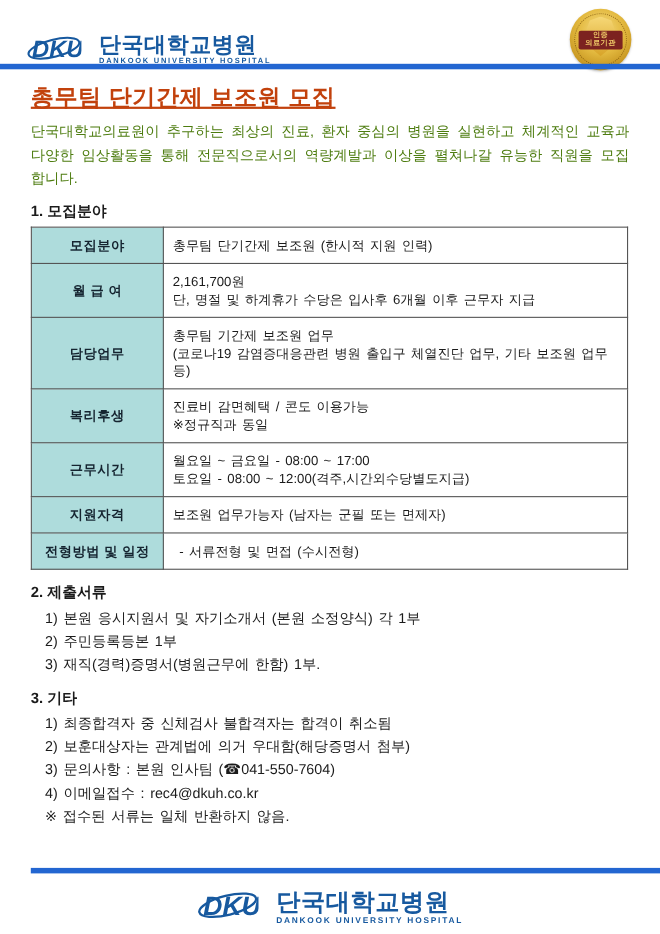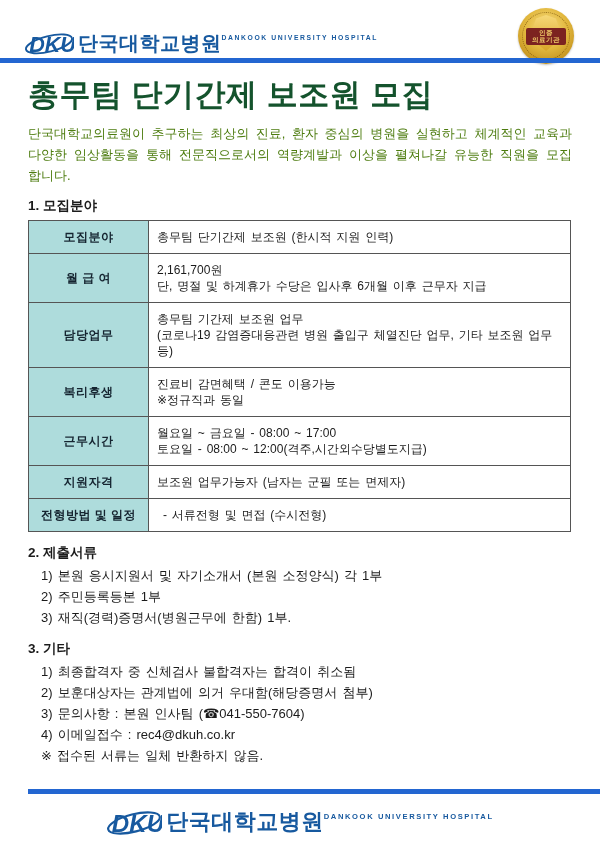--- a/index.html
+++ b/index.html
@@ -6,43 +6,43 @@
   html,body { width:600px; height:849px; }
   body {
     position:relative;
     background:#ffffff;
     font-family:"Liberation Sans","DejaVu Sans",sans-serif;
     color:#1b1b1b;
     overflow:hidden;
   }
   
   .header { position:relative; height:63px; }
-  .brandmark { display:flex; align-items:center; gap:4px; }
+  .brandmark { display:flex; align-items:flex-end; gap:16px; }
   .header .brandmark { position:absolute; left:24px; top:26px; }
   .dku-mark { display:block; }
-  .brand-text { display:flex; line-height:1; }
+  .brand-text { display:flex; flex-direction:column; line-height:1; }
   .brand-ko { font-weight:800; color:#17599f; font-size:20px; letter-spacing:.5px; }
   .brand-en { font-weight:700; color:#17599f; font-size:6.8px; letter-spacing:1.6px; margin-top:2px; }
   .rule { height:5px; background:#2366d1; }
   .header .rule { position:absolute; left:0; right:0; bottom:0; }
   
   .seal { position:absolute; right:26px; top:8px; width:56px; height:56px; border-radius:50%;
     background:radial-gradient(circle at 50% 35%, #f6dc82 0%, #e3b93f 45%, #c2901c 80%, #a8790f 100%);
     box-shadow:0 1px 2px rgba(0,0,0,.25); }
   .seal::before { content:""; position:absolute; inset:4px; border-radius:50%;
     border:1px dotted rgba(110,70,0,.65); }
   .seal-shield { position:absolute; left:50%; top:7px; transform:translateX(-50%);
     width:26px; height:36px; background:linear-gradient(#f6d877,#d8a428);
     clip-path:polygon(50% 0,88% 10%,100% 35%,92% 75%,50% 100%,8% 75%,0 35%,12% 10%); }
   .seal-band { position:absolute; left:8px; right:8px; top:20px; background:#7c2320;
     border-radius:2px; color:#f3cf6a; font-size:6.5px; line-height:7px; text-align:center;
     padding:1px 0 2px; font-weight:700; letter-spacing:.5px; }
   
   .main { padding:8px 28px 0 28px; }
-  .doc-title { font-size:31px; font-weight:800; color:#14532d; letter-spacing:.5px; margin-top:3px; }
+  .doc-title { font-size:21px; font-weight:800; color:#c2410c; letter-spacing:.5px; margin-top:3px;text-decoration:underline; }
   .intro { margin-top:7px; font-size:13px; line-height:1.62; text-align:justify;
     word-spacing:2px; color:#4d7c0f; }
   .sec-heading { font-size:13.5px; font-weight:700; color:#1b1b1b; }
   .sec1-heading { margin-top:11px; }
   
   table.recruit { border-collapse:collapse; width:543px; margin-top:5px; }
   table.recruit td { border:1px solid #555; font-size:12px; line-height:16px;
     padding:8px 8px; vertical-align:middle; }
   td.rlabel { background:#aedcdc; width:120px; text-align:center; font-weight:700;
     color:#152430; letter-spacing:.5px; }

